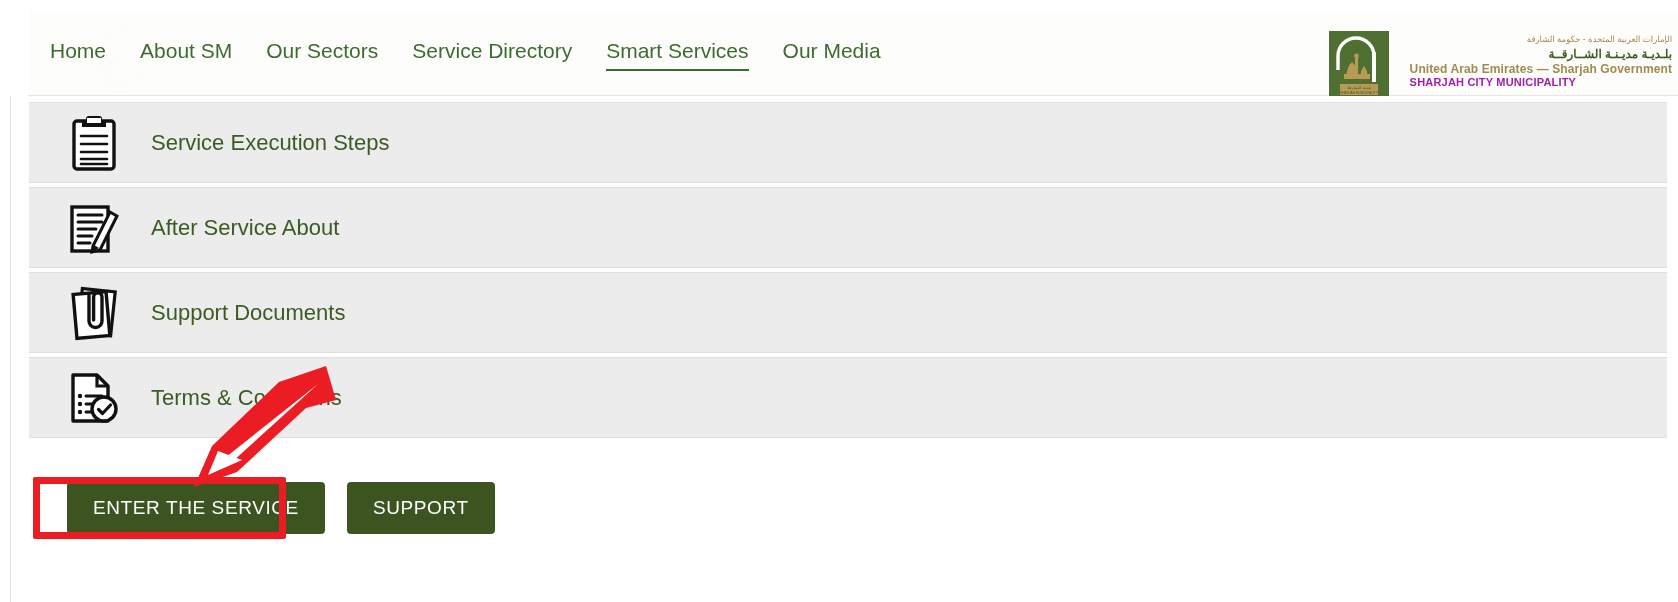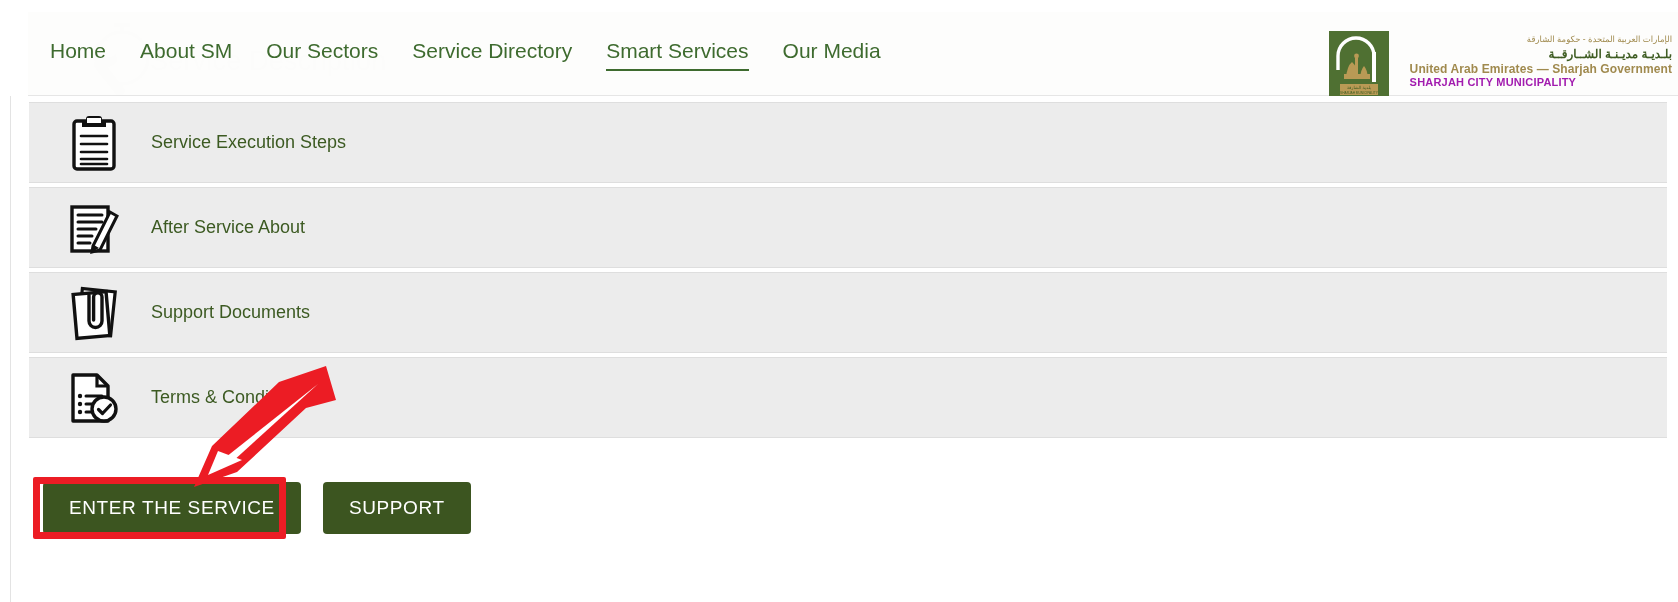--- a/index.html
+++ b/index.html
@@ -76,26 +76,26 @@
     border-top: 1px solid #dedede;
     border-bottom: 1px solid #dedede;
     margin-bottom: 4px;
     display: flex; align-items: center; cursor: pointer;
   }
   .row-icon {
     width: 62px; margin-left: 34px; flex: none;
     display: flex; align-items: center; justify-content: center;
   }
   .row-label {
-    margin-left: 26px; font-size: 18px; color: #3c5a22; white-space: nowrap;
+    margin-left: 26px; font-size: 22px; color: #3c5a22; white-space: nowrap;
   }
 
   
   .actions {
-    position: absolute; left: 32px; top: 386px;
+    position: absolute; left: 56px; top: 386px;
     display: flex; align-items: center; gap: 22px;
   }
   .btn {
     height: 52px; padding: 0 26px;
     background: #3c5520; color: #ffffff;
     font-size: 19px; letter-spacing: .6px;
     border: none; border-radius: 4px;
     display: flex; align-items: center; justify-content: center;
     cursor: pointer; white-space: nowrap;
   }

